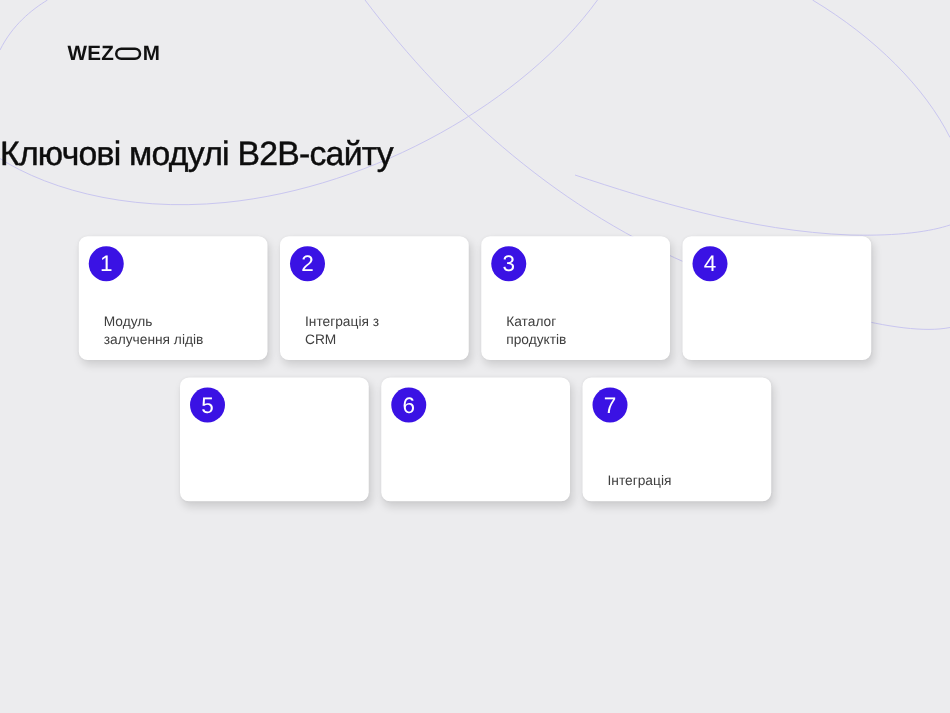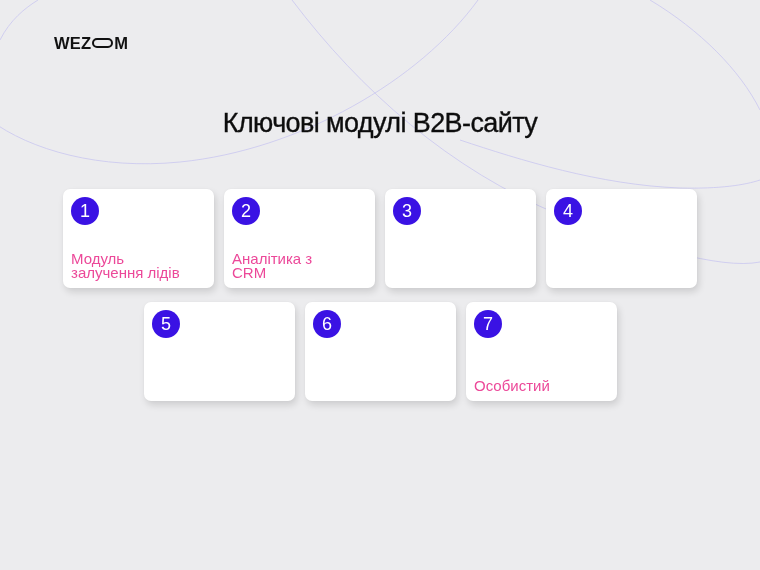--- a/index.html
+++ b/index.html
@@ -42,21 +42,20 @@
       margin: 0 1px;
       box-sizing: border-box;
       position: relative;
       top: 0px;
     }
     .title {
       position: absolute;
       left: 0;
       width: 760px;
       top: 108px;
-      text-align: center;
       font-size: 27px;
       font-weight: 400;
       letter-spacing: -0.6px;
       color: #0d0d0d;
       -webkit-text-stroke: 0.35px #0d0d0d;
     }
     .card {
       position: absolute;
       width: 151px;
       height: 99px;
@@ -74,26 +73,26 @@
       border-radius: 50%;
       background: #3a12e4;
       color: #ffffff;
       font-size: 18px;
       line-height: 28px;
       text-align: center;
       font-weight: 400;
     }
     .card .label {
       position: absolute;
-      left: 8px;
+      left: 20px;
       right: 6px;
       bottom: 9px;
-      font-size: 15px;
+      font-size: 11px;
       line-height: 13.5px;
-      color: #ec4899;
+      color: #404040;
       white-space: pre-line;
     }
   </style>
 </head>
 <body>
 
 <svg class="bg-curves" viewBox="0 0 760 570" xmlns="http://www.w3.org/2000/svg">
   <path d="M -10 120 C 30 150, 100 170, 180 162 C 300 150, 420 80, 478 0" fill="none" stroke="#c9c6f0" stroke-width="0.8"></path>
   <path d="M 0 40 C 10 20, 25 8, 38 0" fill="none" stroke="#c9c6f0" stroke-width="0.8"></path>
   <path d="M 292 0 C 360 90, 450 170, 560 215 C 640 245, 720 270, 760 262" fill="none" stroke="#c9c6f0" stroke-width="0.8"></path>
@@ -110,36 +109,38 @@
 <div class="title">Ключові модулі B2B-сайту</div>
 
 <div class="card" style="left:63px; top:189px;">
   <div class="num">1</div>
   <div class="label">Модуль
 залучення лідів</div>
 </div>
 
 <div class="card" style="left:224px; top:189px;">
   <div class="num">2</div>
-  <div class="label">Аналітика з
+  <div class="label">Інтеграція з
 CRM</div>
 </div>
 
 <div class="card" style="left:385px; top:189px;">
   <div class="num">3</div>
+  <div class="label">Каталог
+продуктів</div>
 </div>
 
 <div class="card" style="left:546px; top:189px;">
   <div class="num">4</div>
 </div>
 
 <div class="card" style="left:144px; top:302px;">
   <div class="num">5</div>
 </div>
 
 <div class="card" style="left:305px; top:302px;">
   <div class="num">6</div>
 </div>
 
 <div class="card" style="left:466px; top:302px;">
   <div class="num">7</div>
-  <div class="label">Особистий</div>
+  <div class="label">Інтеграція</div>
 </div>
 
 </body></html>

